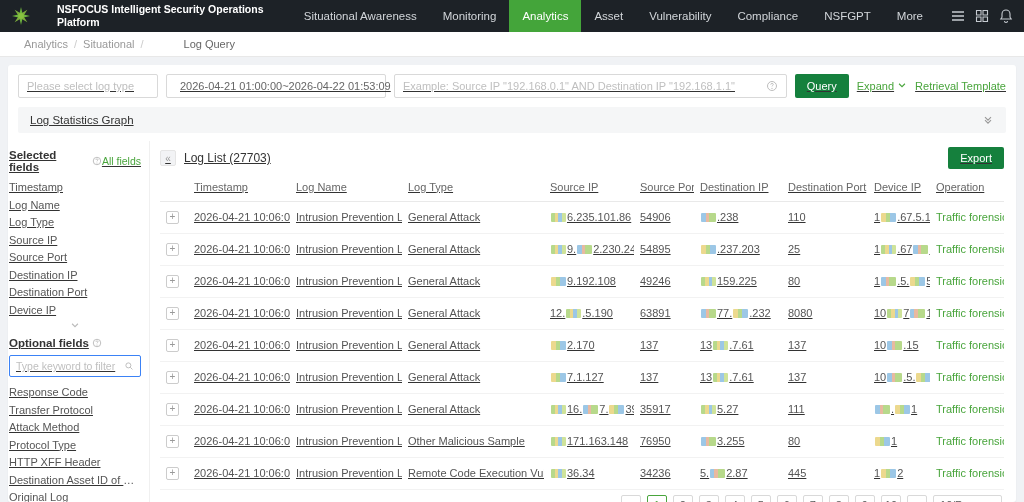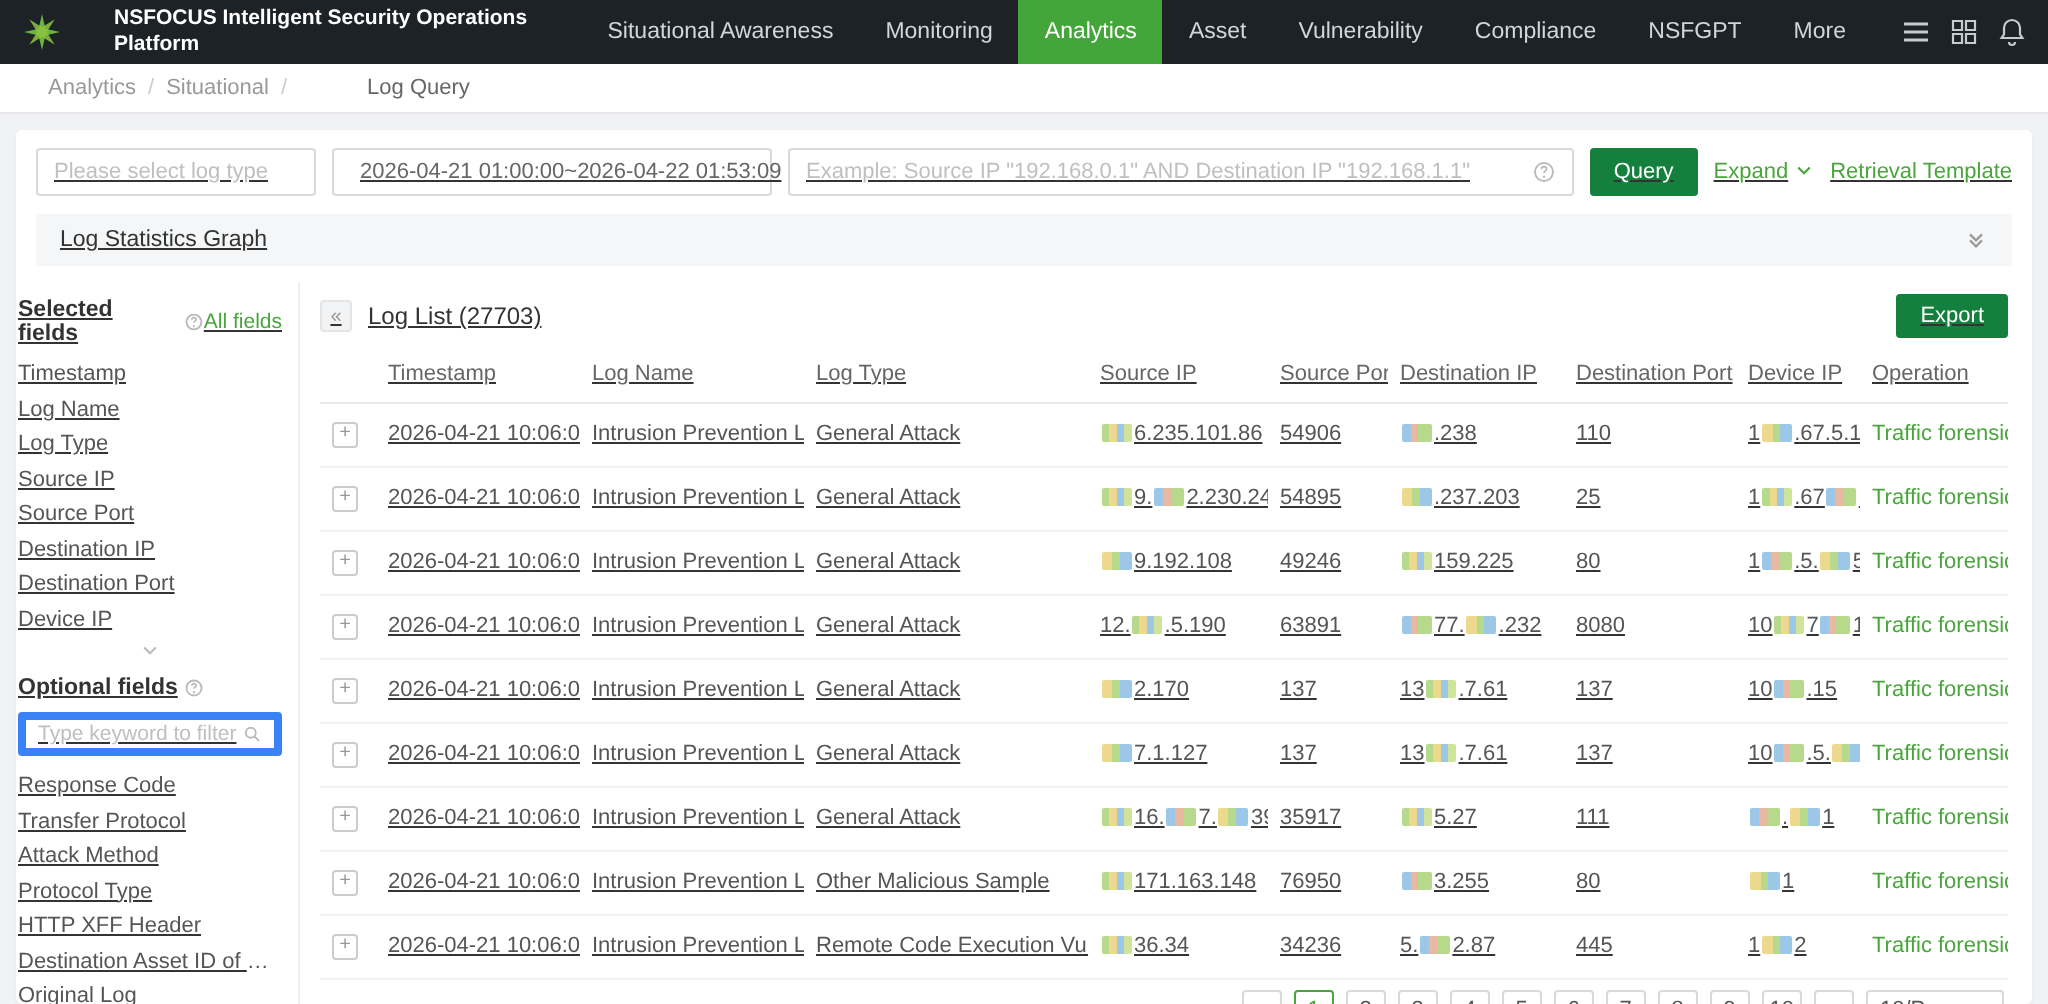--- a/index.html
+++ b/index.html
@@ -51,21 +51,21 @@
 
   
   .content-row { flex:1; display:flex; min-height:0; }
   .sidebar { width:142px; flex:0 0 142px; border-right:1px solid #f0f0f0; padding:8px 8px 0 1px; font-size:11px; color:#555; overflow:hidden; }
   .side-head { display:flex; align-items:center; justify-content:space-between; margin-bottom:6px; }
   .side-title { font-size:11.5px; color:#333; font-weight:bold; display:inline-flex; align-items:center; gap:3px; }
   .field-list { list-style:none; margin:0; padding:0; }
   .field-list li { line-height:17.5px; white-space:nowrap; overflow:hidden; text-overflow:ellipsis; cursor:pointer; }
   .scroll-hint { text-align:center; color:#bbb; margin:1px 0 5px; }
   .scroll-hint svg { display:inline-block; }
-  .filter-box { height:22px; border:4px solid #3b82f6; border-radius:2px; display:flex; align-items:center; justify-content:space-between; padding:0 6px; margin:6px 0 7px; color:#bfbfbf; font-size:10.5px; cursor:text; }
+  .filter-box { height:22px; border:1px solid #3b82f6; border-radius:2px; display:flex; align-items:center; justify-content:space-between; padding:0 6px; margin:6px 0 7px; color:#bfbfbf; font-size:10.5px; cursor:text; }
 
   .main { flex:1; display:flex; flex-direction:column; padding:6px 12px 4px 10px; min-width:0; }
   .list-head { display:flex; align-items:center; gap:8px; margin-bottom:4px; flex:0 0 auto; }
   .collapse-btn { width:16px; height:16px; background:#f2f3f5; color:#999; border:1px solid #e5e5e5; border-radius:2px; font-size:10px; display:flex; align-items:center; justify-content:center; cursor:pointer; }
   .list-title { font-size:12px; color:#333; }
   .list-head .btn-green { margin-left:auto; }
 
   table { width:100%; border-collapse:collapse; table-layout:fixed; font-size:11px; }
   thead th { height:28px; text-align:left; color:#666; font-weight:400; border-bottom:1px solid #e9e9e9; padding:0 6px; white-space:nowrap; overflow:hidden; }
   tbody td { height:32px; border-bottom:1px solid #f2f2f2; padding:0 6px; color:#555; white-space:nowrap; overflow:hidden; }

